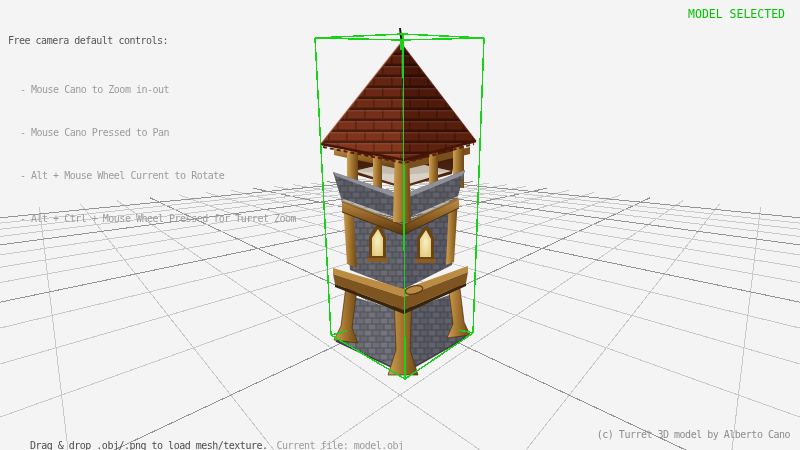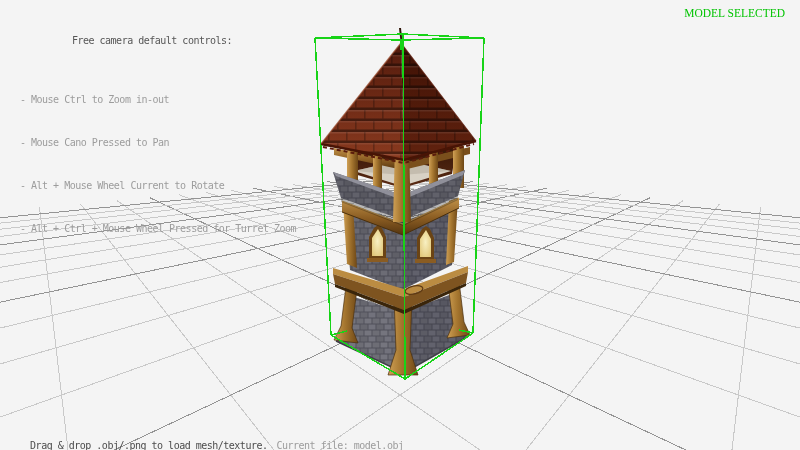--- a/index.html
+++ b/index.html
@@ -8,23 +8,23 @@
     --sel:#17d317; --status:#00c400;
   }
   #viewport{
     position:relative; width:800px; height:450px; overflow:hidden;
     background:var(--bg);
     font-family:"DejaVu Sans Mono","Liberation Mono",monospace;
   }
   #scene{position:absolute;left:0;top:0;}
   .hud{position:absolute; color:#9c9c9c; font-size:10px; letter-spacing:-0.5px; white-space:pre;}
   #help{left:8px; top:13px;}
-  #help .title{color:#565656; margin-bottom:21px;text-align:center;}
+  #help .title{color:#565656; margin-bottom:11px;}
   #help .item{padding-left:12px; line-height:21px; color:#9c9c9c;}
-  #status{right:15px; top:7px; color:var(--status); font-size:11.5px; letter-spacing:0;font-family:Liberation Serif, serif;}
+  #status{right:15px; top:7px; color:var(--status); font-size:11.5px; letter-spacing:0;}
   #footer-left{left:8px; top:429px;}
   #footer-left .hint{color:#4c4c4c;margin-top:24px;}
   #footer-left .cur{color:#9c9c9c; margin-left:9px;}
   #footer-right{right:10px; top:429px; color:#8d8d8d;}
   .bbox line{stroke:var(--sel); stroke-width:1.5; shape-rendering:crispEdges;}
   #grid-g line{shape-rendering:crispEdges;}
 </style>
 </head>
 <body>
 
@@ -218,25 +218,26 @@
       <line x1="401" y1="40" x2="401" y2="50"></line>
       <line x1="331" y1="335" x2="405" y2="379"></line>
       <line x1="405" y1="379" x2="473" y2="333"></line>
       <line x1="331" y1="335" x2="347" y2="331"></line>
       <line x1="473" y1="333" x2="459" y2="330"></line>
     </g>
   </svg>
 
   <div id="help" class="hud">
     <div class="title">Free camera default controls:</div>
-    <div class="item">- Mouse Ctrl to Zoom in-out</div>
+    <div class="item">- Mouse Cano to Zoom in-out</div>
     <div class="item">- Mouse Cano Pressed to Pan</div>
     <div class="item">- Alt + Mouse Wheel Current to Rotate</div>
     <div class="item">- Alt + Ctrl + Mouse Wheel Pressed for Turret Zoom</div>
   </div>
 
   <div id="status" class="hud">MODEL SELECTED</div>
 
   <div id="footer-left" class="hud">
     <span class="hint">Drag &amp; drop .obj/.png to load mesh/texture.</span><span class="cur">Current file: model.obj</span>
   </div>
 
+  <div id="footer-right" class="hud">(c) Turret 3D model by Alberto Cano</div>
 </div>
 
 </body></html>

